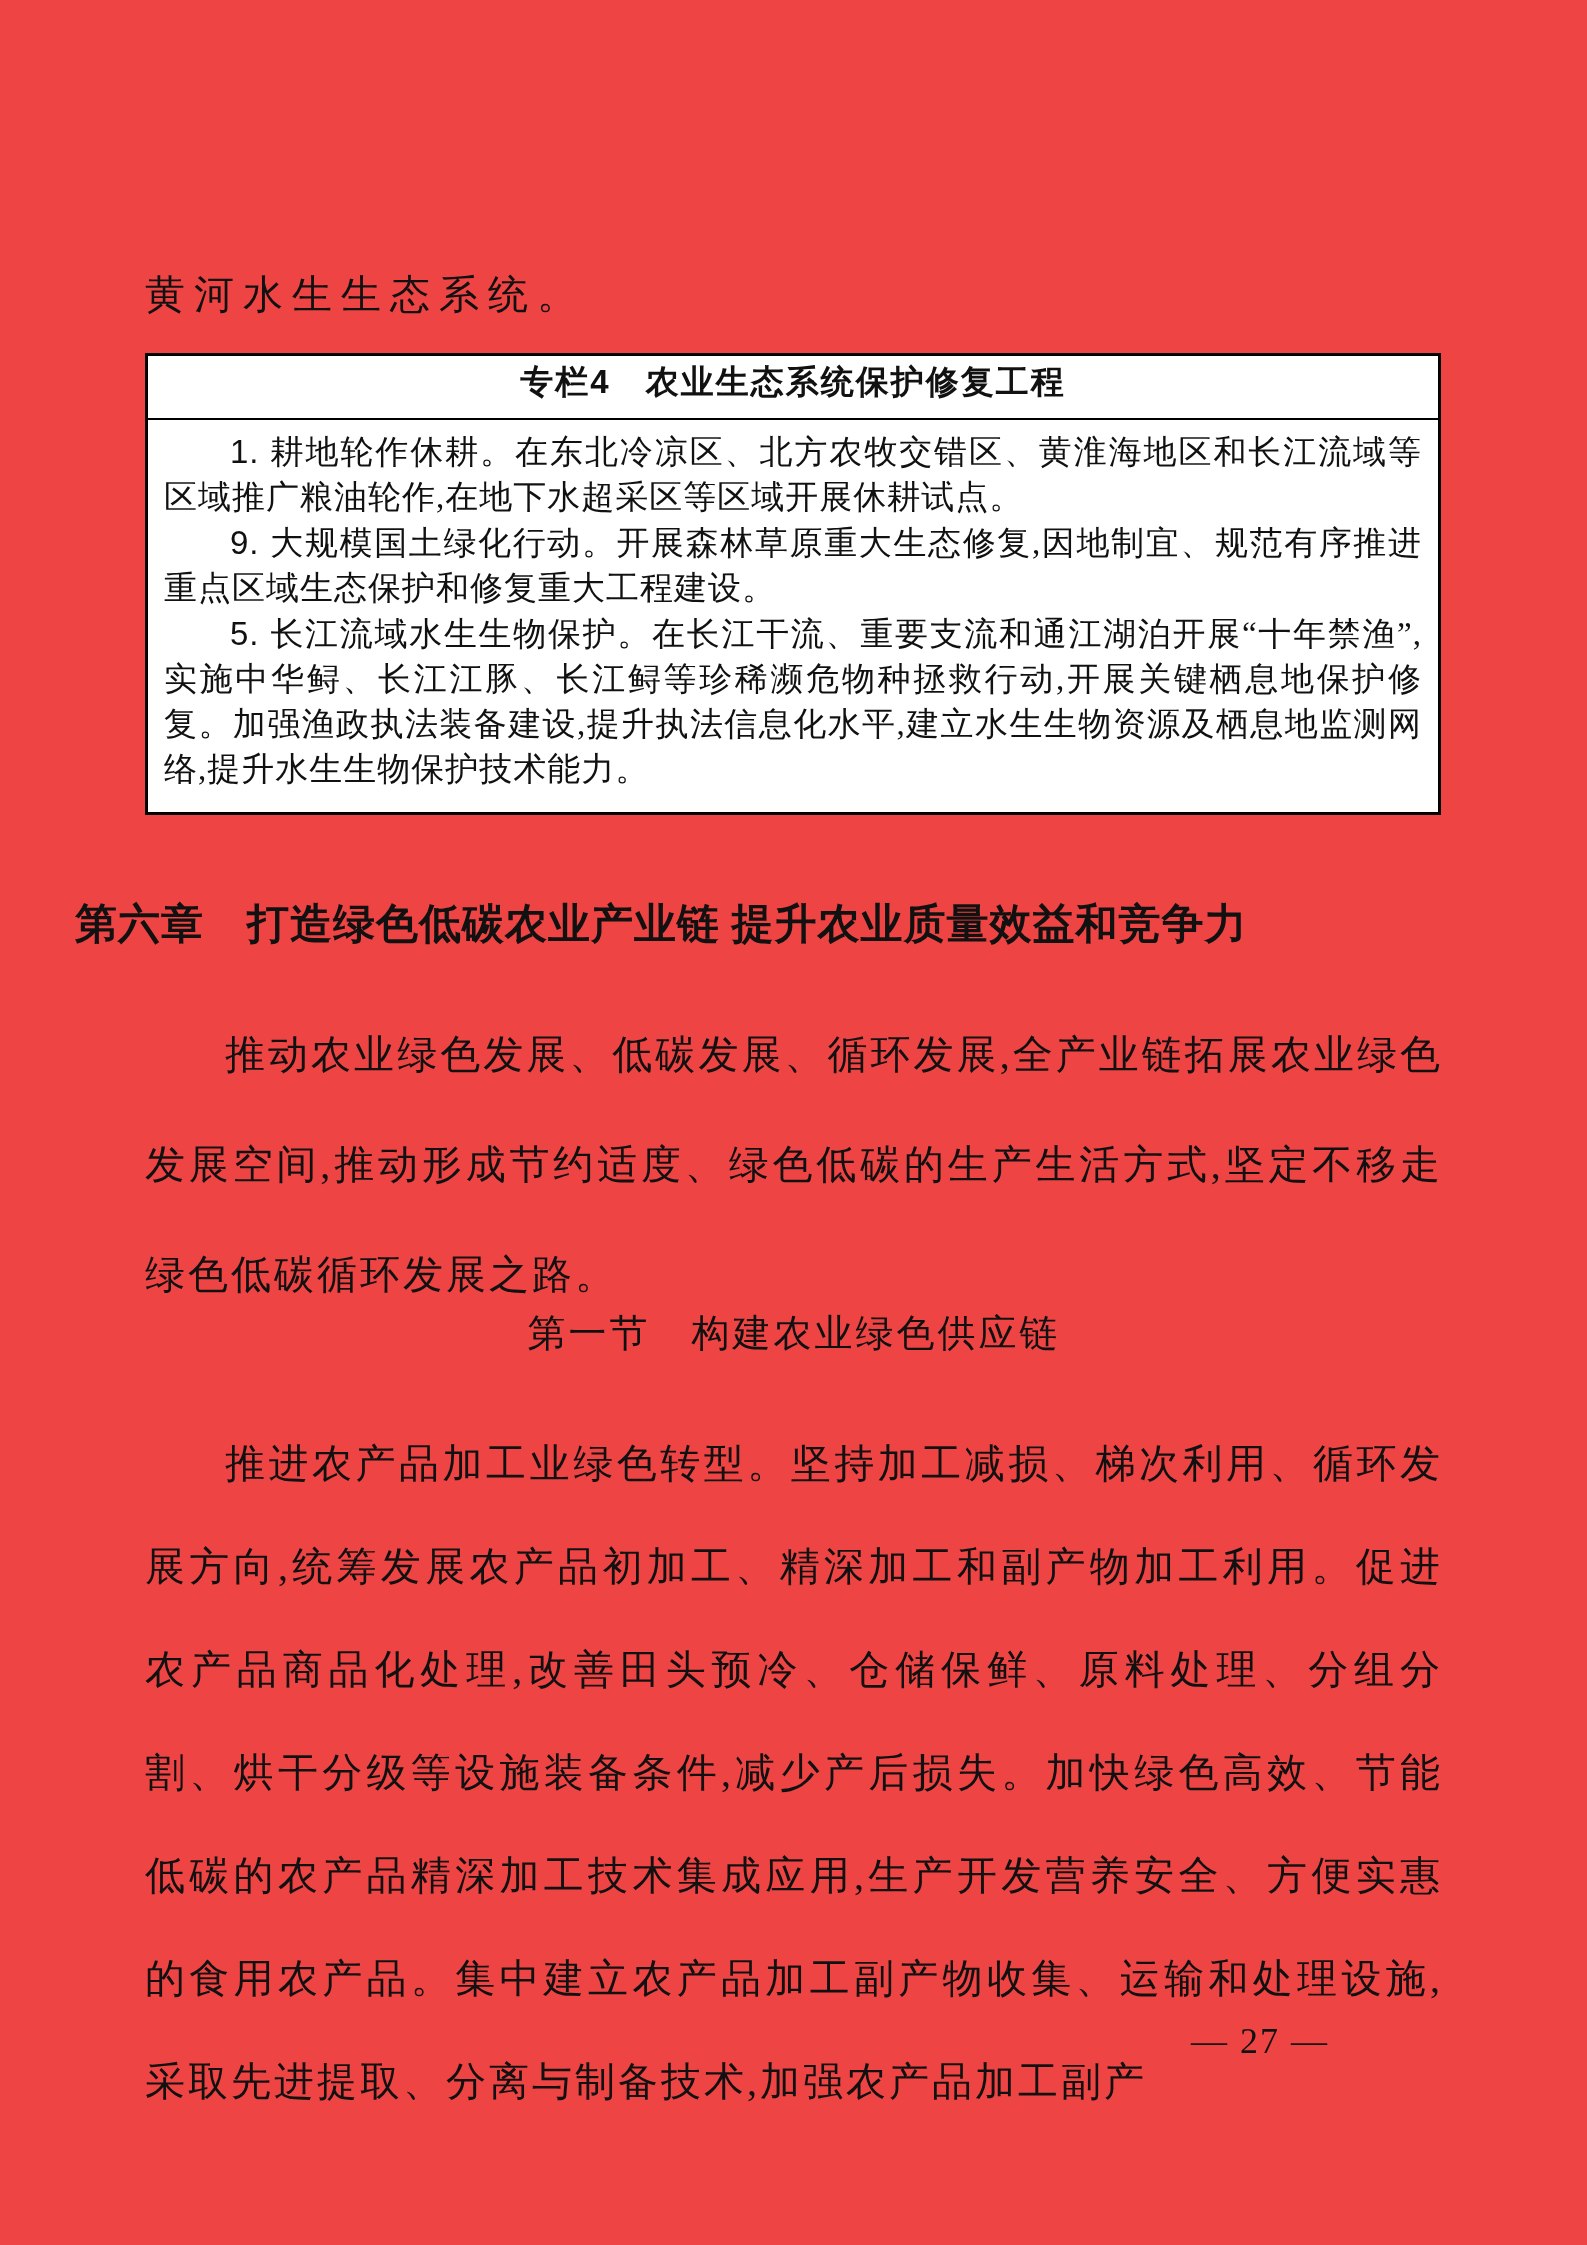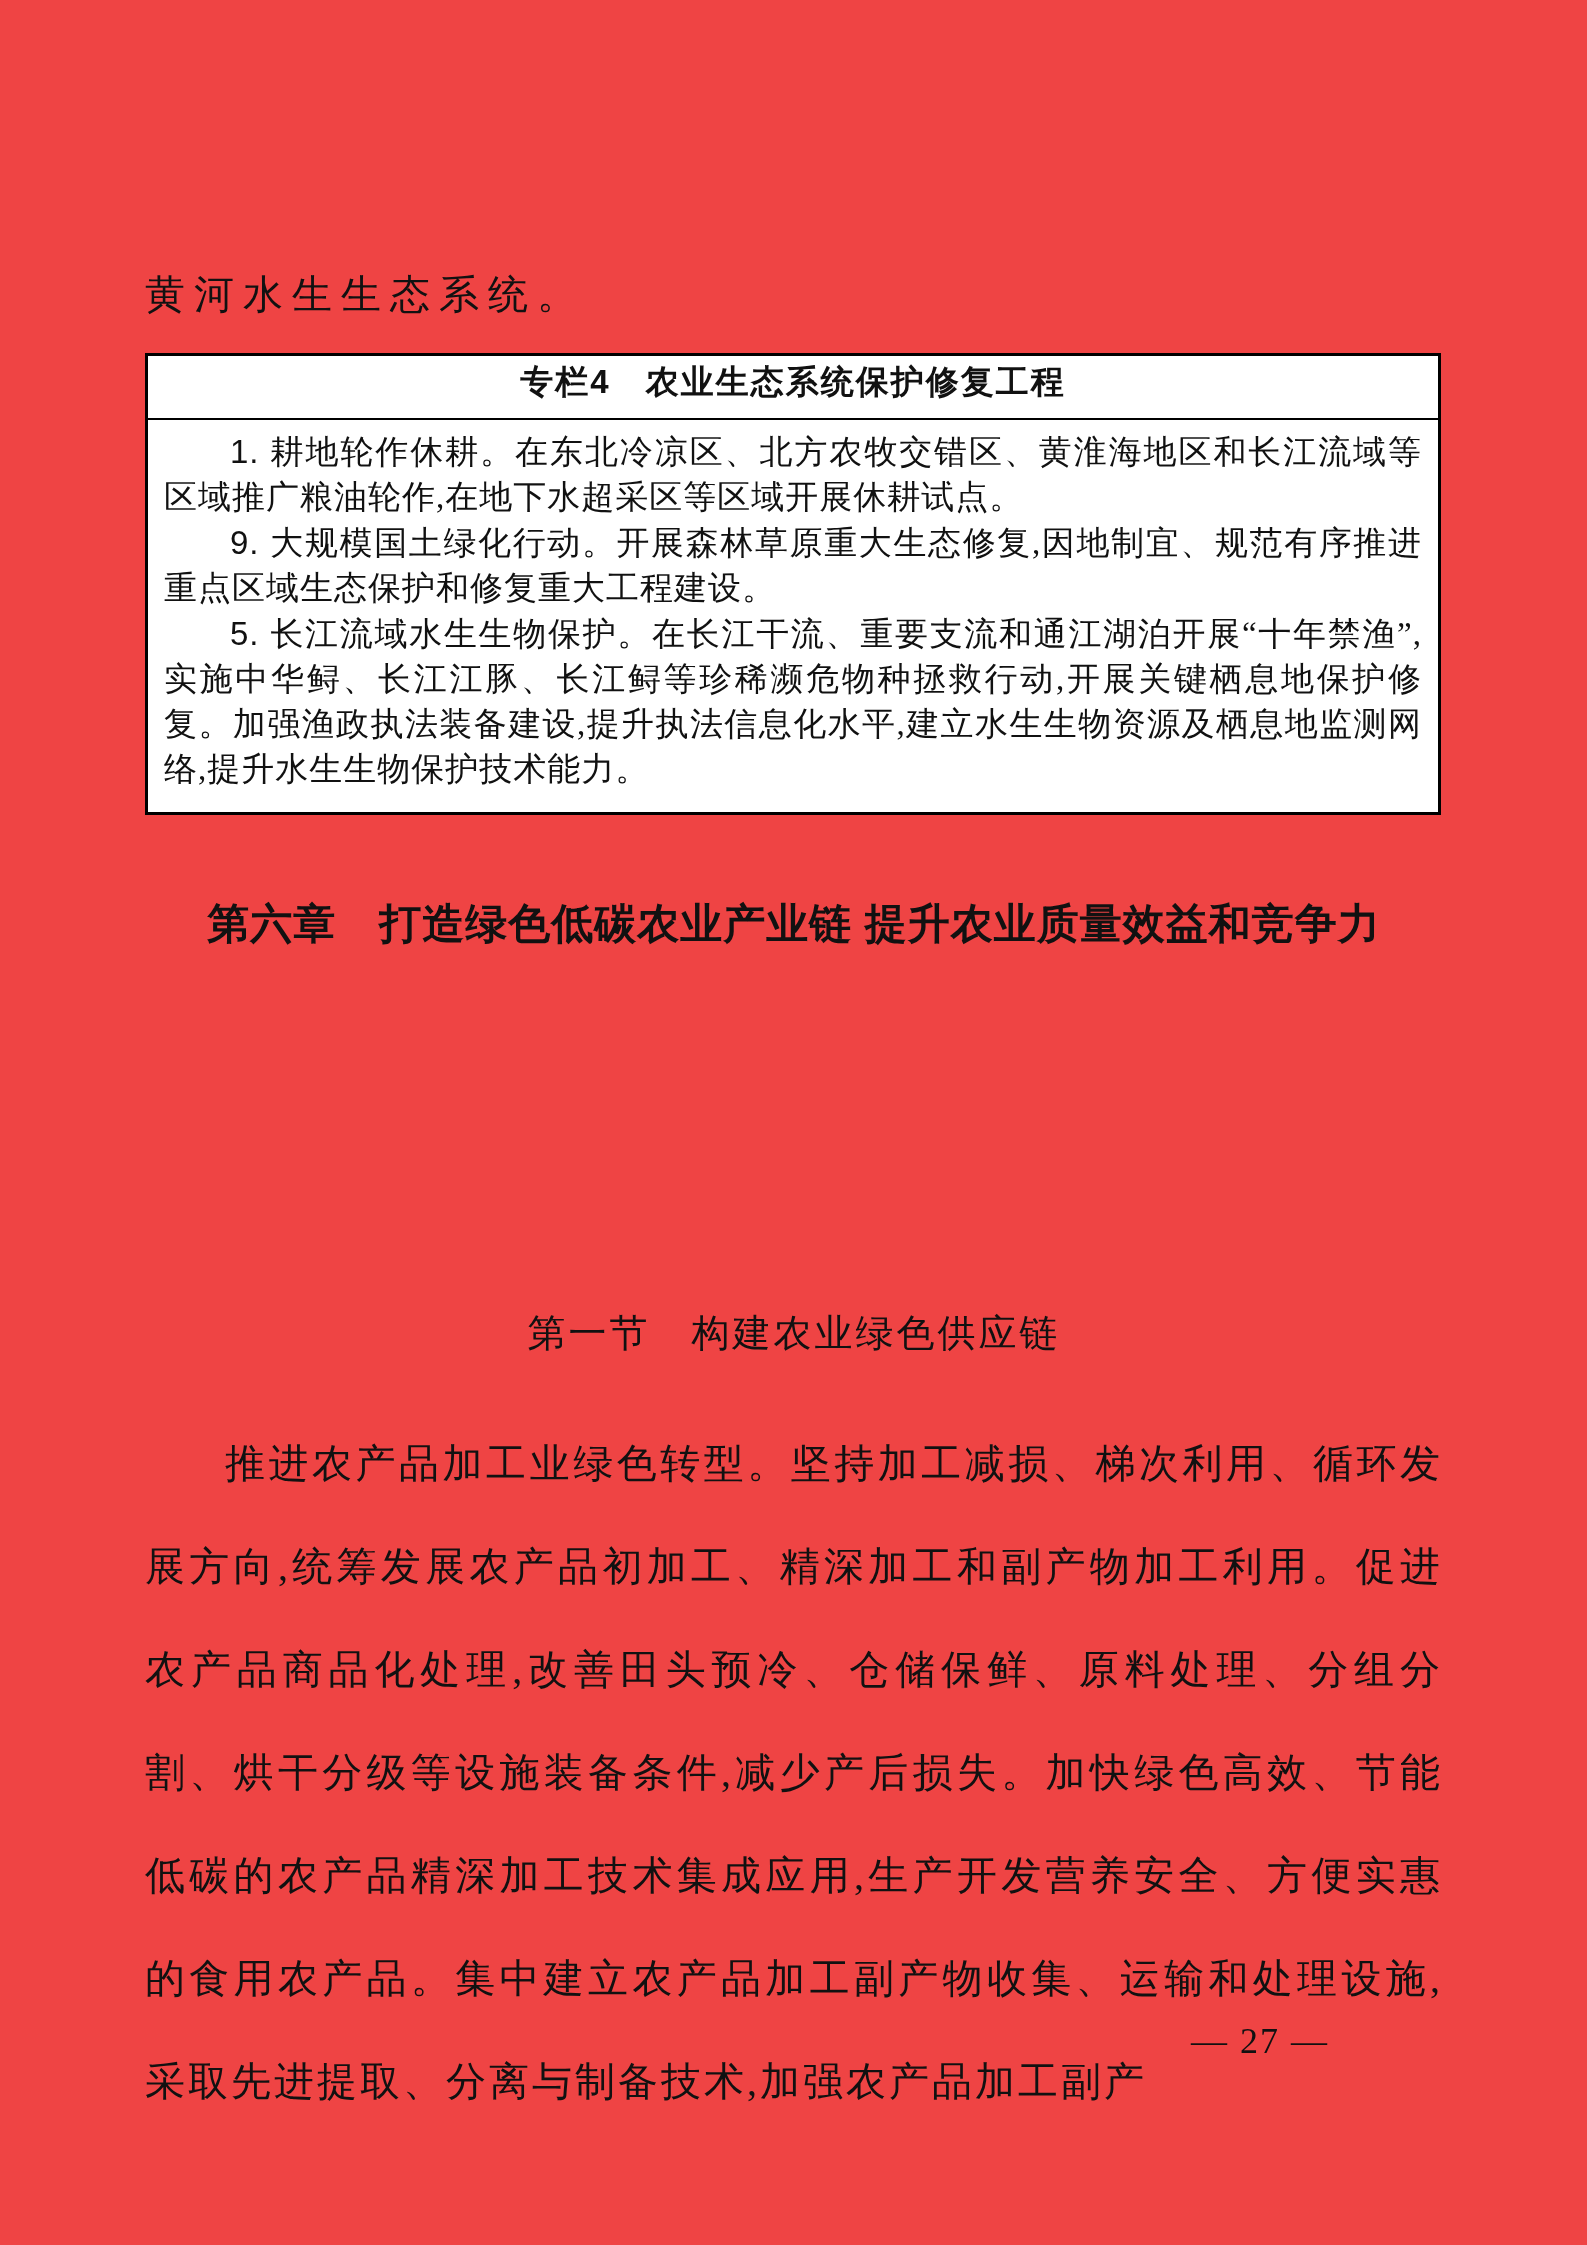--- a/index.html
+++ b/index.html
@@ -32,22 +32,21 @@
     text-align: justify; text-justify: inter-character;
     letter-spacing: 1px;
   }
   .box-body p { margin: 0; text-indent: 2em; }
   .lead-bold {
     font-family: "Liberation Sans", "DejaVu Sans", sans-serif;
     font-weight: normal;
   }
   .chapter-heading {
     position: absolute; left: 75px; top: 893px; width: 1438px;
-    text-align: center;
-    font-family: Liberation Sans, sans-serif;
+    font-family: Liberation Serif, serif;
     font-weight: bold; font-size: 42px; letter-spacing: 1px;
     line-height: 62px;
   }
   .body-para {
     position: absolute; left: 145px; width: 1298px;
     font-size: 40px; letter-spacing: 3px;
     text-align: justify; text-justify: inter-character;
   }
   .body-para p { margin: 0; text-indent: 2em; }
   #para-1 { top: 1000px; line-height: 110px; }
@@ -79,20 +78,23 @@
         <span class="lead-bold">9. 大规模国土绿化行动。</span><span>开展森林草原重大生态修复,因地制宜、规范有序推进重点区域生态保护和修复重大工程建设。</span>
       </p>
       <p>
         <span class="lead-bold">5. 长江流域水生生物保护。</span><span>在长江干流、重要支流和通江湖泊开展“十年禁渔”,实施中华鲟、长江江豚、长江鲟等珍稀濒危物种拯救行动,开展关键栖息地保护修复。加强渔政执法装备建设,提升执法信息化水平,建立水生生物资源及栖息地监测网络,提升水生生物保护技术能力。</span>
       </p>
     </div>
   </div>
 
   <div class="chapter-heading">第六章　打造绿色低碳农业产业链 提升农业质量效益和竞争力</div>
 
+  <div class="body-para" id="para-1">
+    <p>推动农业绿色发展、低碳发展、循环发展,全产业链拓展农业绿色发展空间,推动形成节约适度、绿色低碳的生产生活方式,坚定不移走绿色低碳循环发展之路。</p>
+  </div>
 
   <div class="section-heading">第一节　构建农业绿色供应链</div>
 
   <div class="body-para" id="para-2">
     <p>
       <span class="lead-bold">推进农产品加工业绿色转型。</span><span>坚持加工减损、梯次利用、循环发展方向,统筹发展农产品初加工、精深加工和副产物加工利用。促进农产品商品化处理,改善田头预冷、仓储保鲜、原料处理、分组分割、烘干分级等设施装备条件,减少产后损失。加快绿色高效、节能低碳的农产品精深加工技术集成应用,生产开发营养安全、方便实惠的食用农产品。集中建立农产品加工副产物收集、运输和处理设施,采取先进提取、分离与制备技术,加强农产品加工副产</span>
     </p>
   </div>
 
   <div class="page-footer">— 27 —</div>

